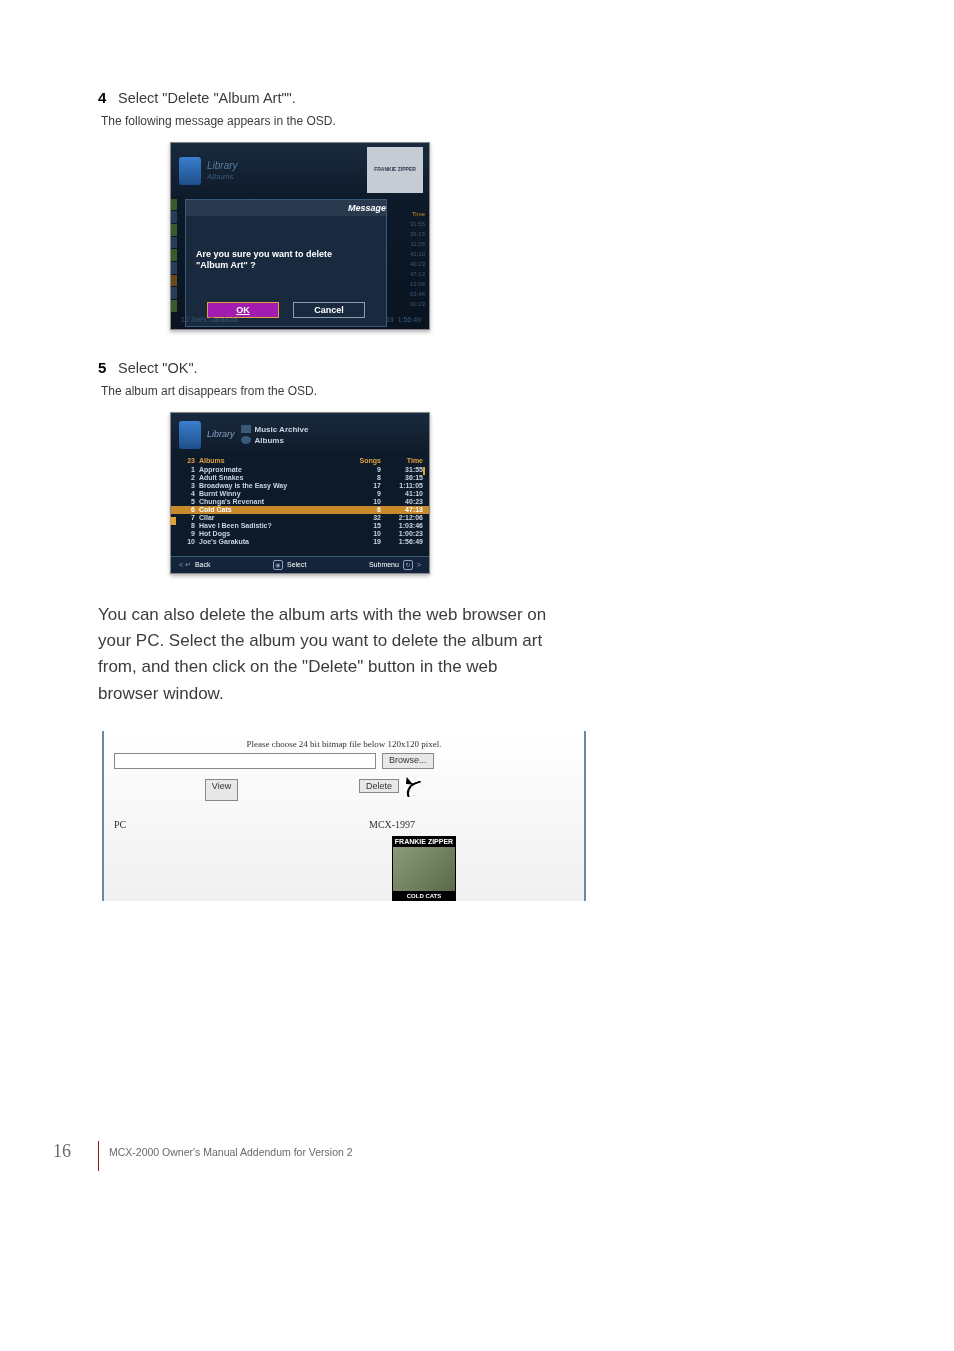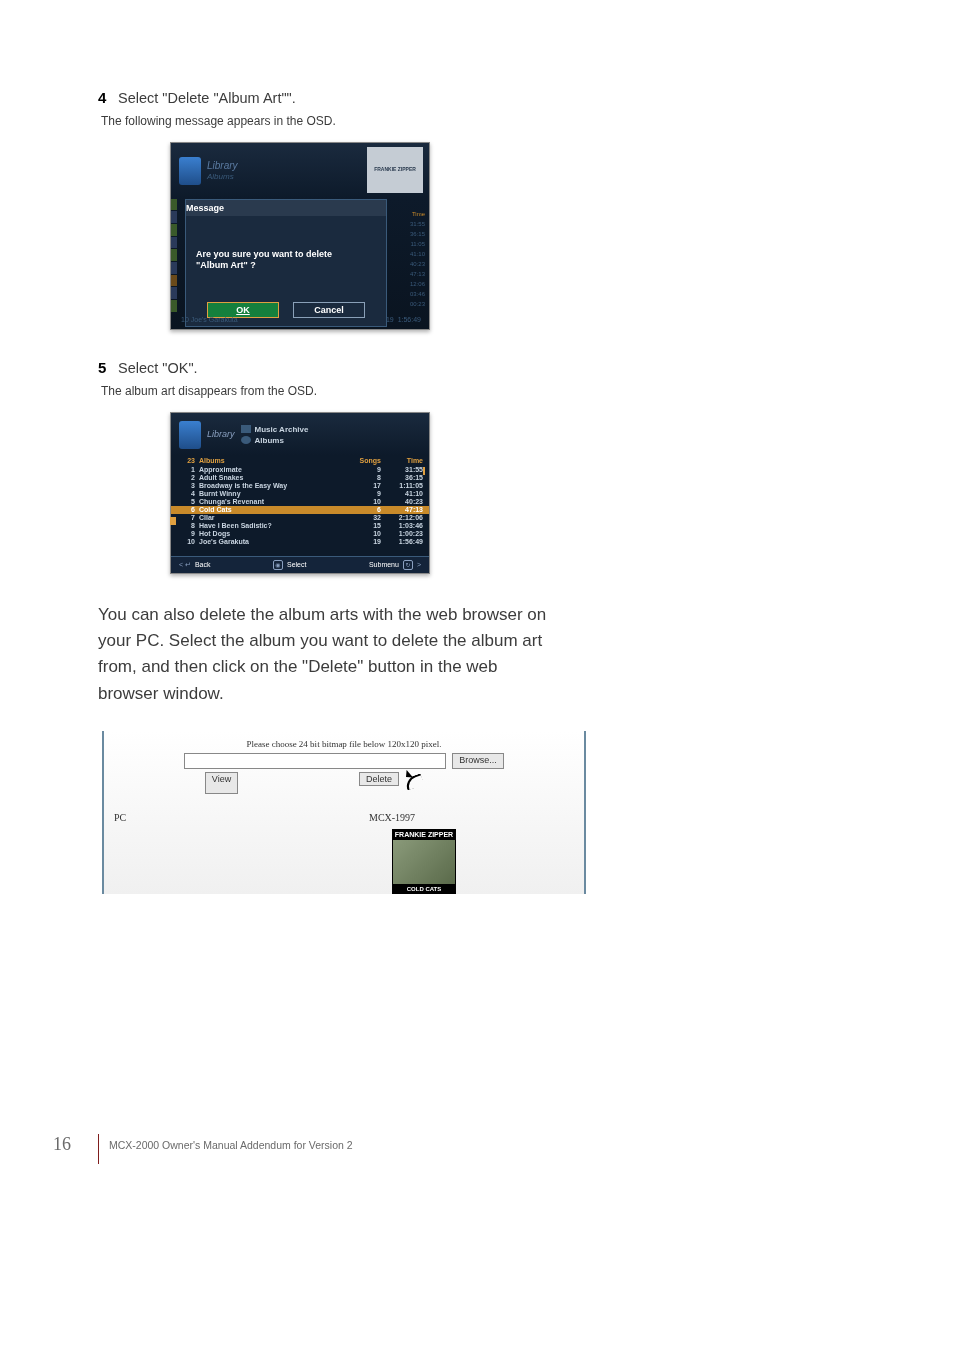--- a/index.html
+++ b/index.html
@@ -125,22 +125,23 @@
     top: 0;
     right: 42px;
     background: #1a2a3e;
     border: 1px solid #3a5a7a;
   }
   .dialog-title {
     background: #2a3a4e;
     color: #fff;
     font-size: 9px;
     font-weight: bold;
-    text-align: left;
+    text-align: right;
     padding: 3px 0;
+    font-style: italic;
   }
   .dialog-msg {
     color: #fff;
     font-size: 9px;
     font-weight: bold;
     padding: 8px 10px 30px 10px;
     line-height: 1.3;
     margin-top: 25px;
   }
   .dialog-btns {
@@ -152,21 +153,21 @@
   .dialog-btn {
     border: 1px solid #8aa0b8;
     color: #fff;
     font-size: 9px;
     font-weight: bold;
     padding: 2px 0;
     text-align: center;
     width: 70px;
   }
   .dialog-btn.selected {
-    background: #15803d;
+    background: #a21caf;
     border-color: #e0a040;
     text-decoration: underline;
   }
   .below-dialog {
     position: absolute;
     left: 10px;
     bottom: 6px;
     right: 8px;
     display: flex;
     justify-content: space-between;
@@ -283,22 +284,22 @@
   }
   .web-instr {
     font-size: 9px;
     text-align: center;
     color: #333;
     margin-bottom: 4px;
   }
   .web-row1 {
     display: flex;
     gap: 6px;
-    margin-bottom: 3px;
-    justify-content: center;
+    margin-bottom: 10px;
+    justify-content: flex-start;
   }
   .web-input {
     width: 260px;
     height: 14px;
     border: 1px solid #888;
     background: #fff;
   }
   .web-btn {
     border: 1px solid #888;
     background: #e8e8e8;

